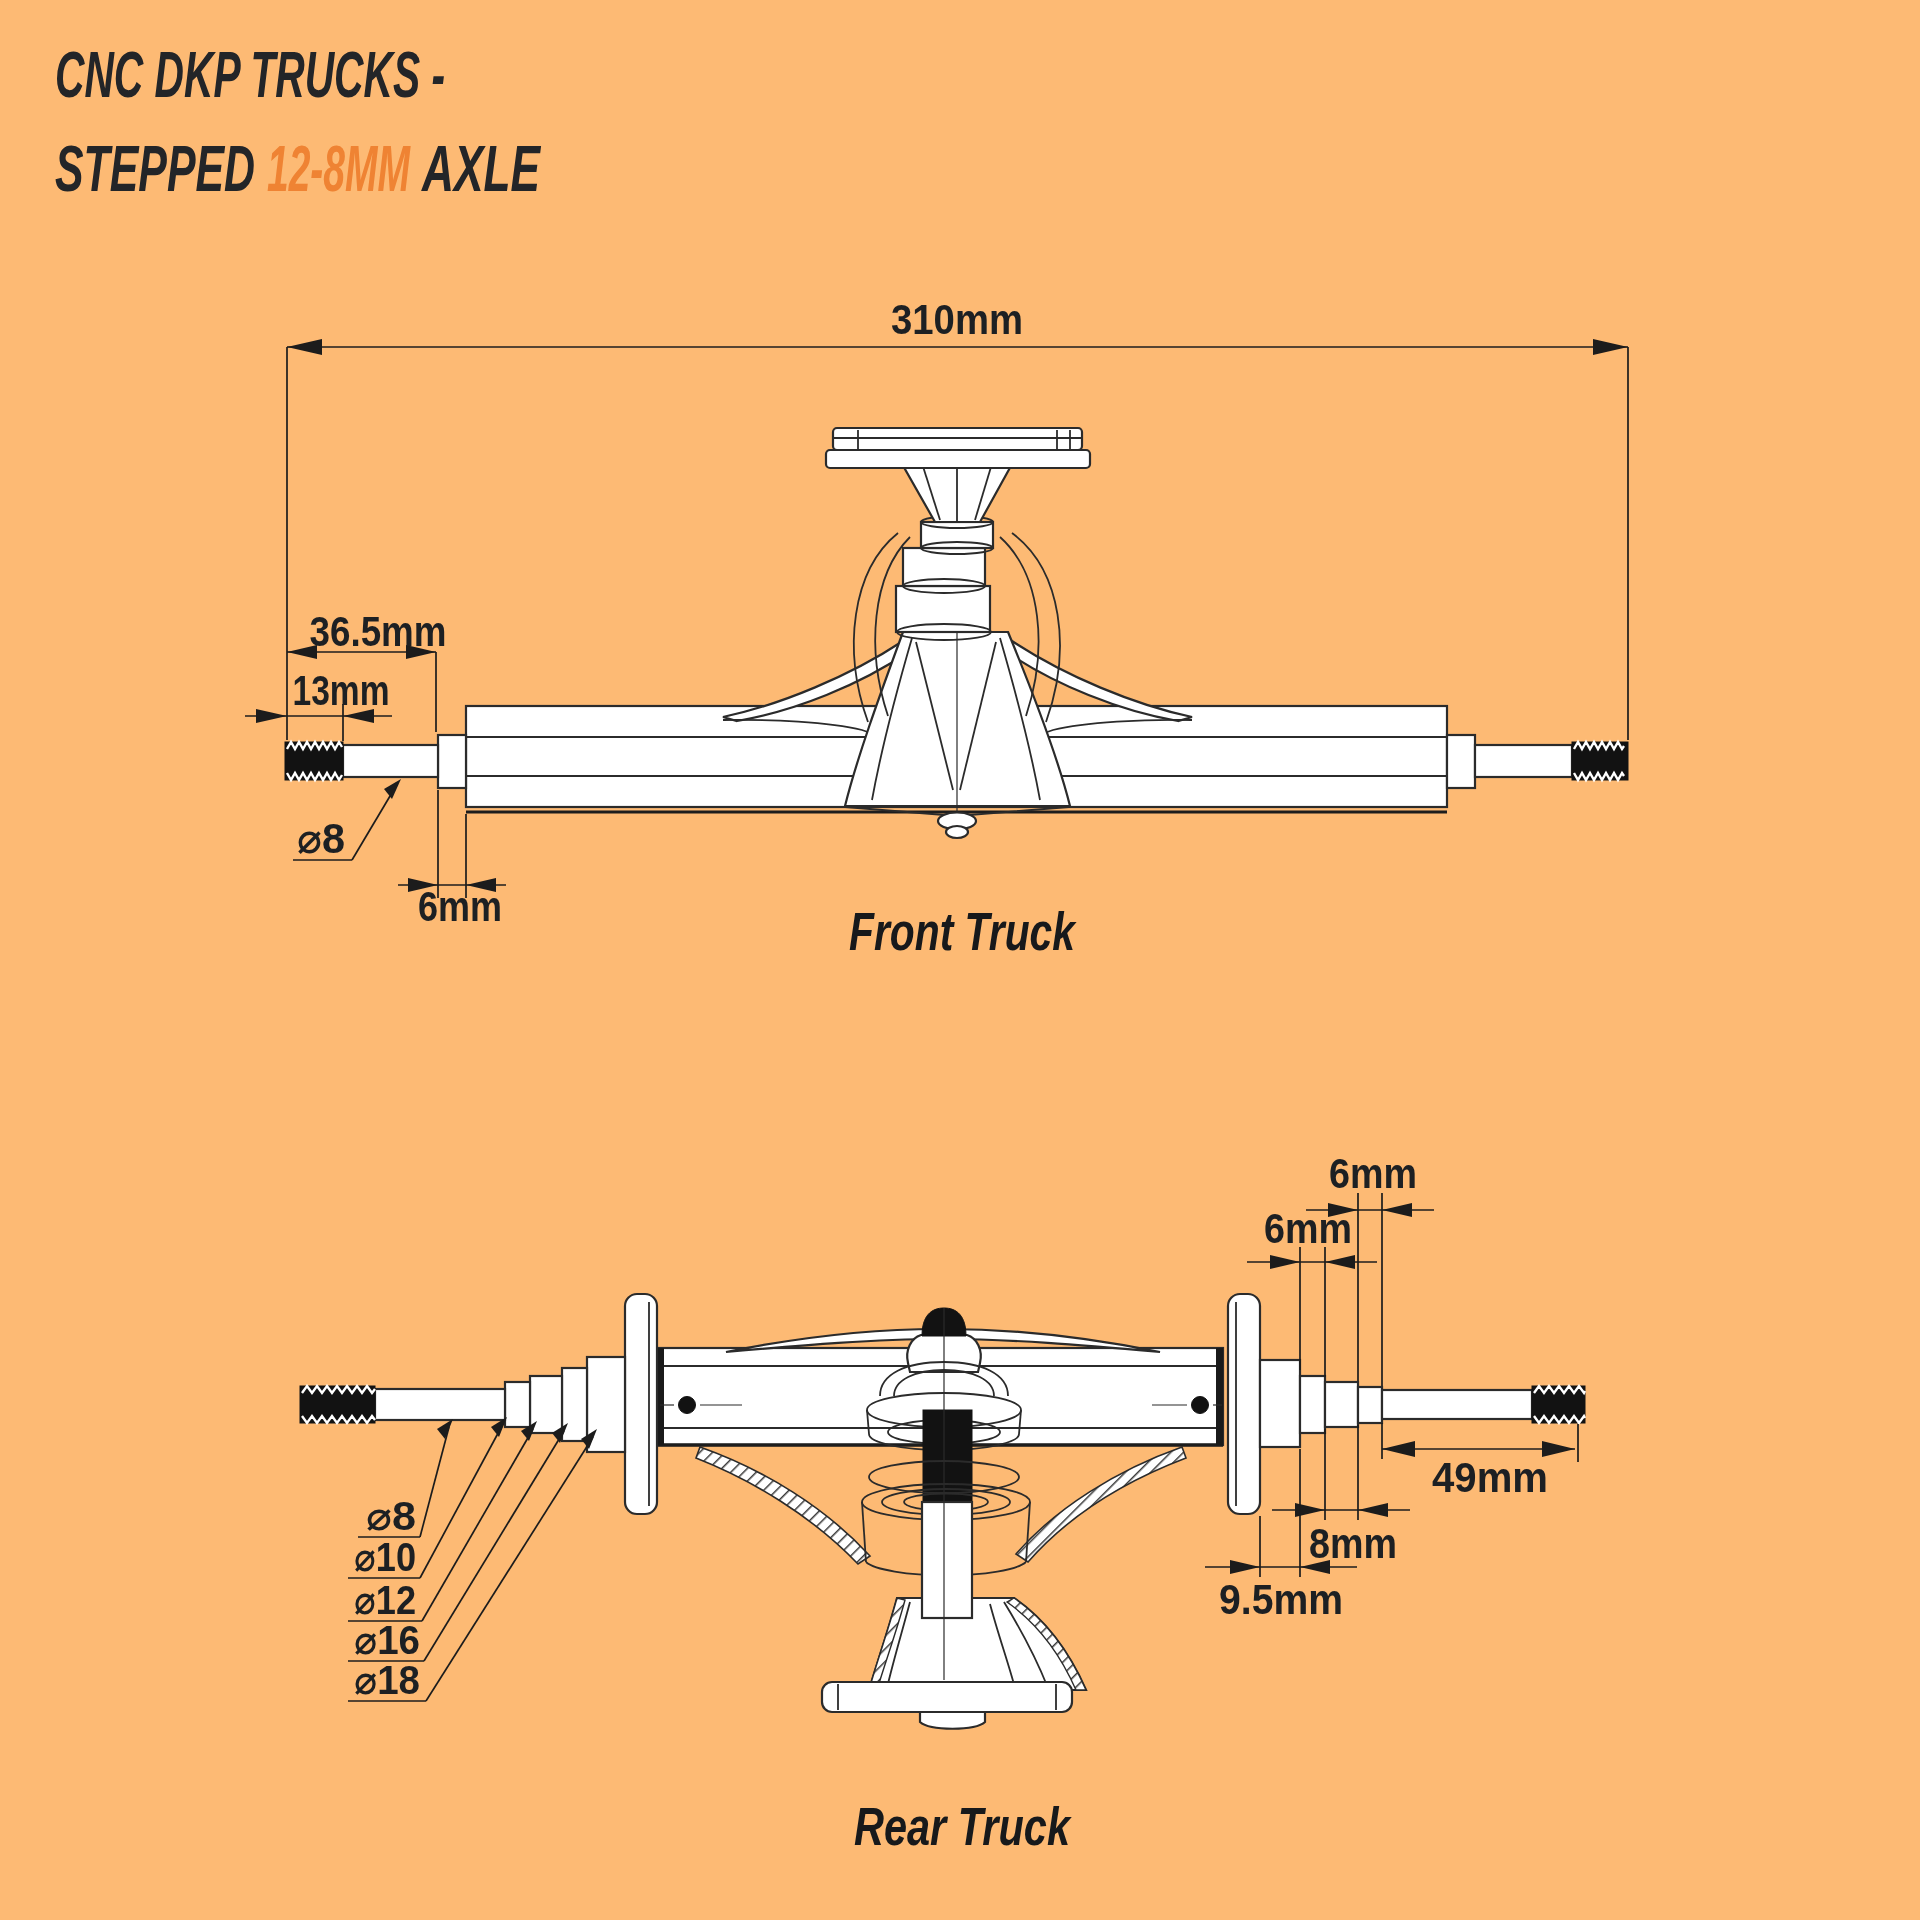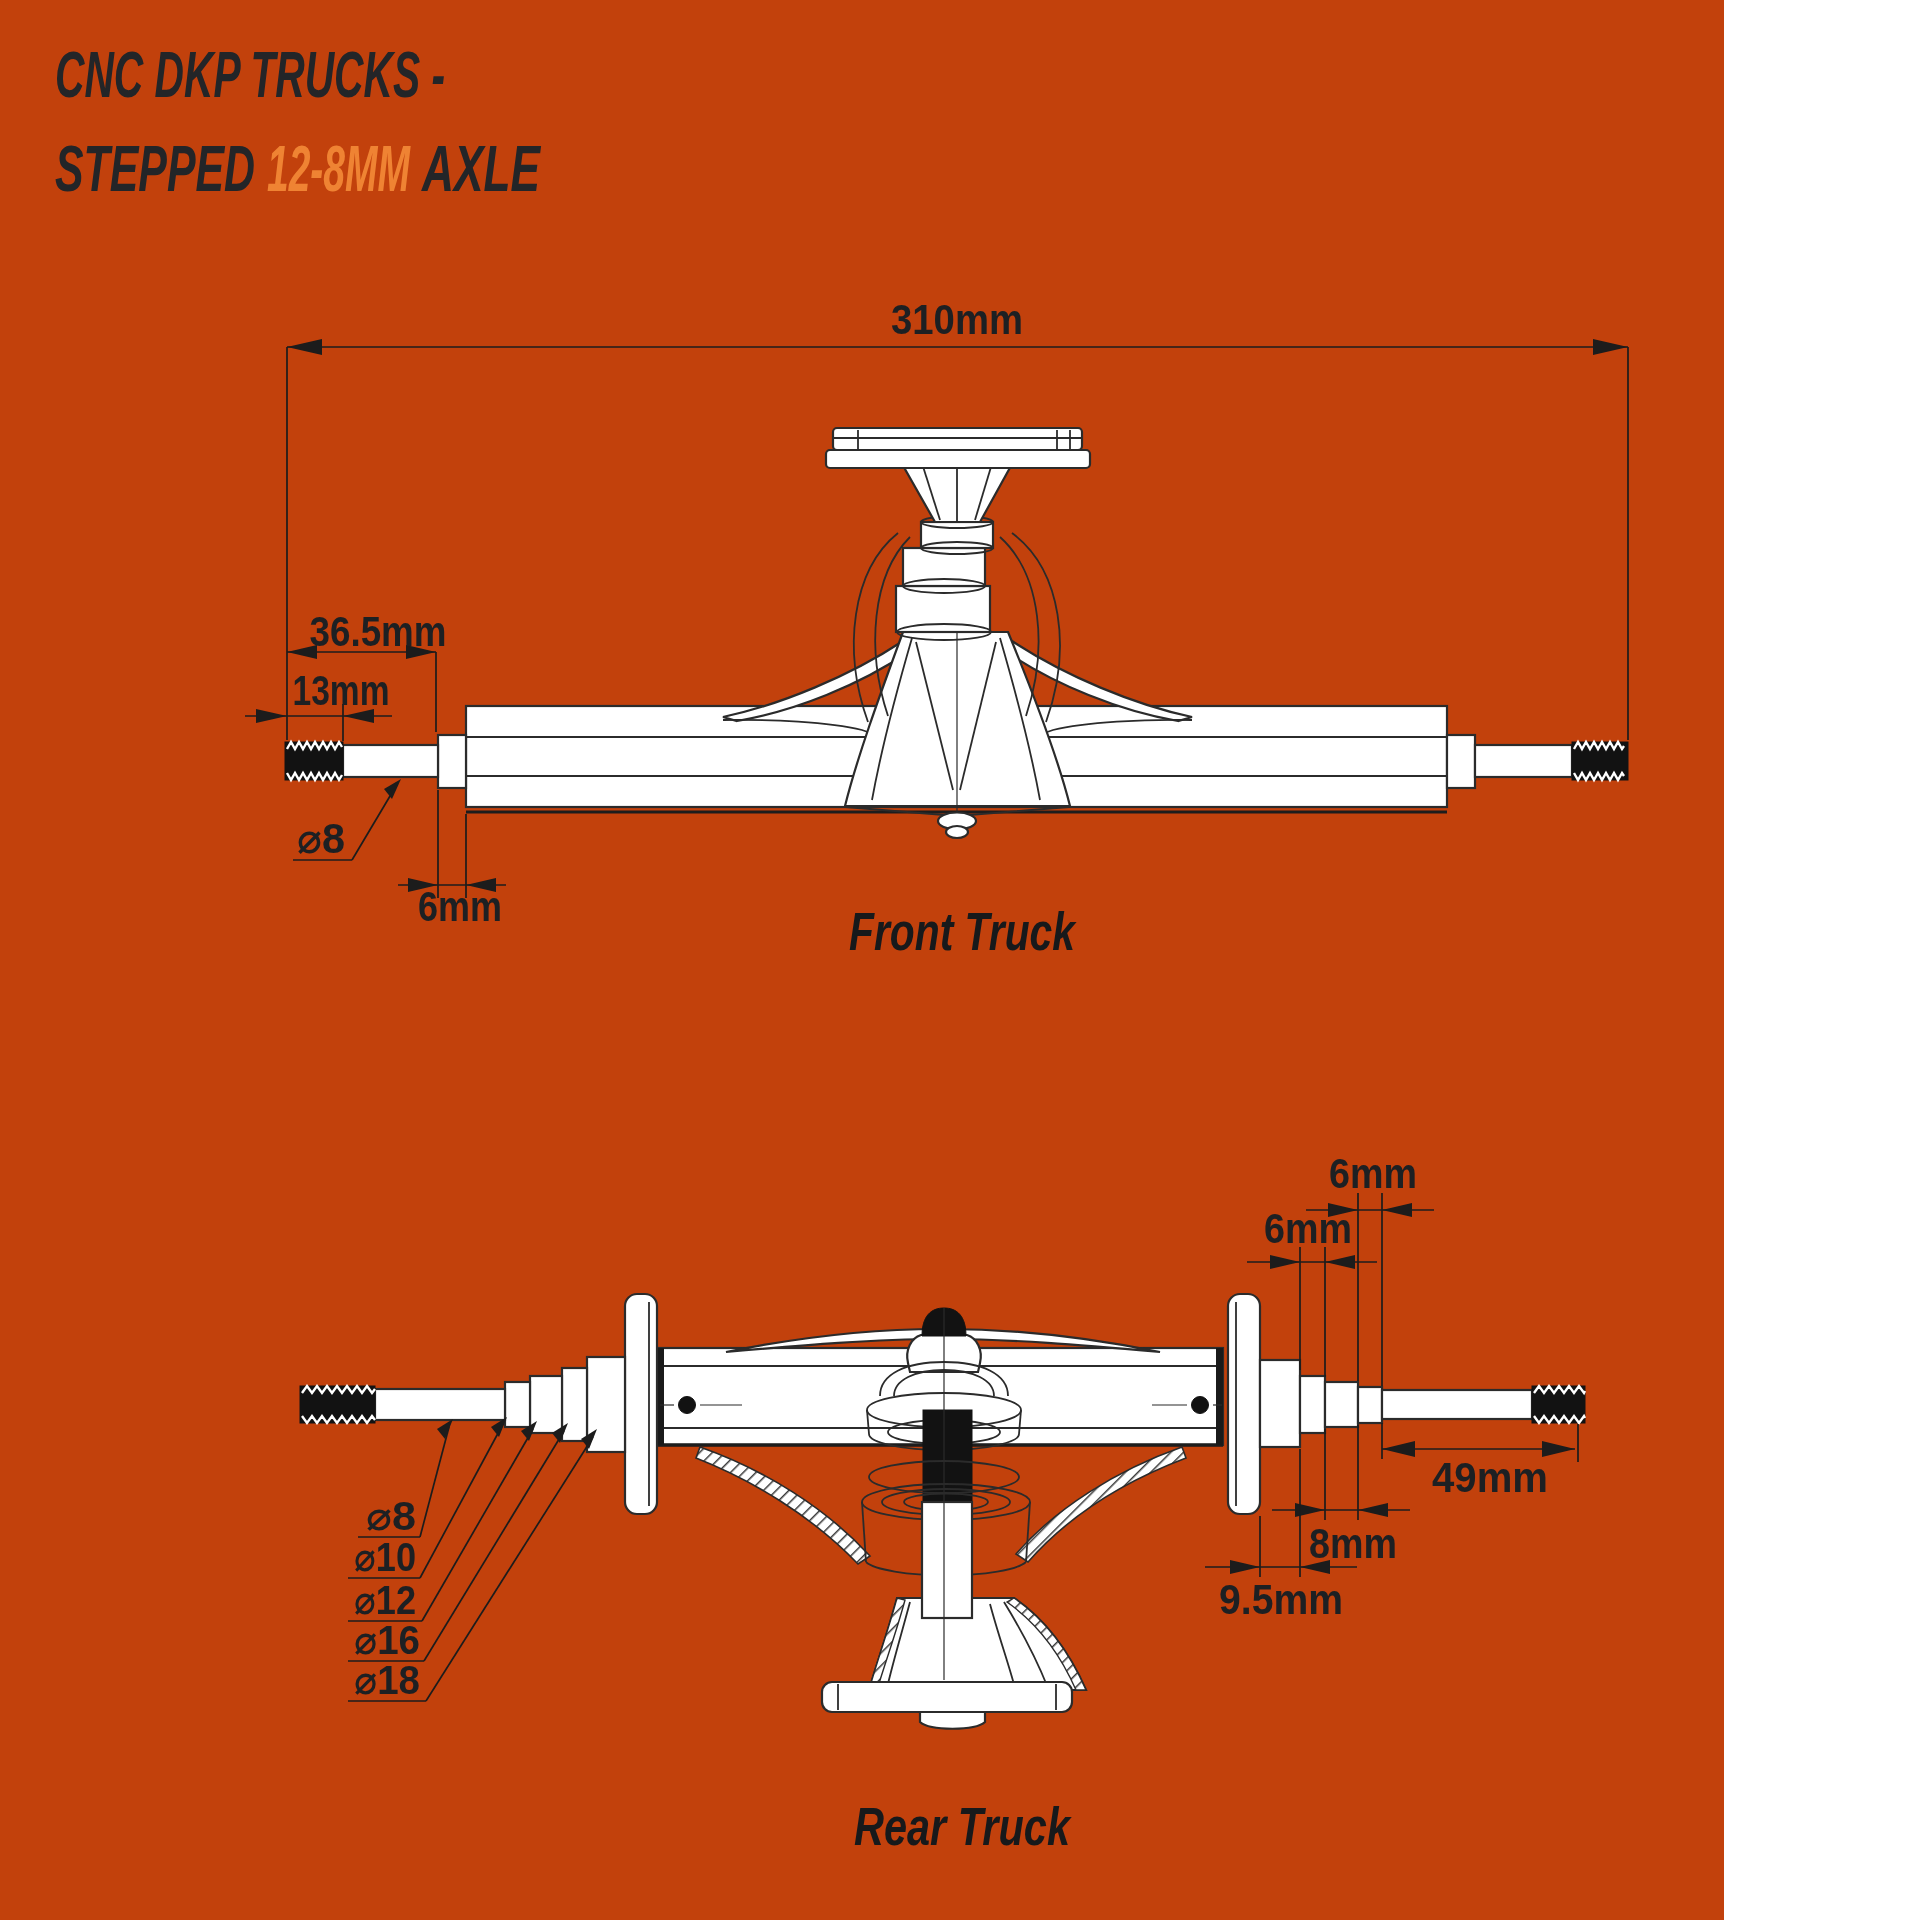--- a/index.html
+++ b/index.html
@@ -1,16 +1,16 @@
 <!DOCTYPE html>
 <html><head>
 <meta charset="utf-8">
 <style>
   html,body{margin:0;padding:0;background:#ffffff;}
-  .page{position:relative;width:1724px;height:1920px;background:#c2410c;overflow:hidden;
+  .page{position:relative;width:1920px;height:1920px;background:#fdba74;overflow:hidden;
         font-family:"Liberation Sans","DejaVu Sans",sans-serif;}
   svg text{font-family:"Liberation Sans","DejaVu Sans",sans-serif;}
   .title-txt{font-weight:bold;font-style:italic;font-size:64px;fill:#232528;}
   .dim-txt{font-weight:bold;font-size:42px;fill:#1d2023;}
   .dim-txt-sm{font-weight:bold;font-size:40px;fill:#1d2023;}
   .cap-txt{font-weight:bold;font-style:italic;font-size:54px;fill:#17191b;}
   .part{fill:#ffffff;stroke:#2b2b2b;stroke-width:2.2;}
   .partthin{fill:none;stroke:#2b2b2b;stroke-width:1.8;}
   .blk{fill:#121212;stroke:#121212;stroke-width:1;}
   .dimline{stroke:#1c1c1c;stroke-width:1.7;fill:none;}

